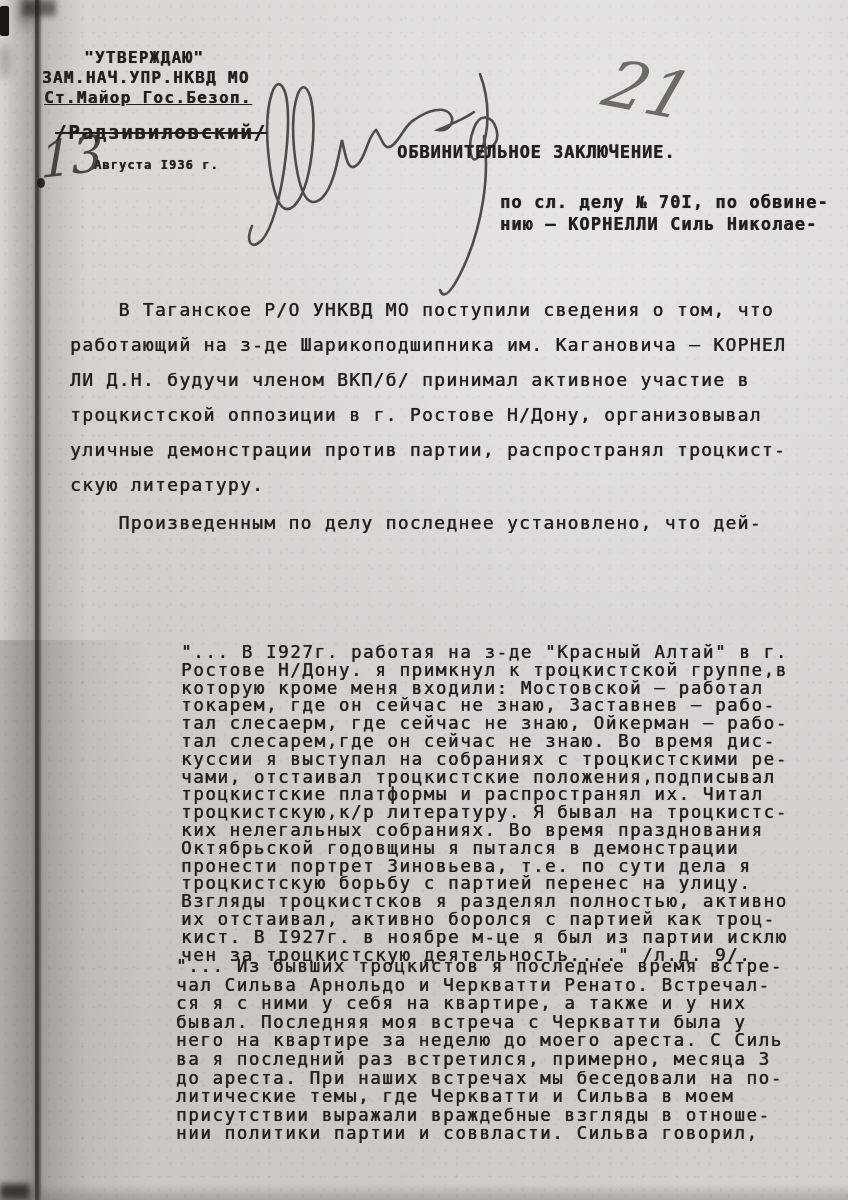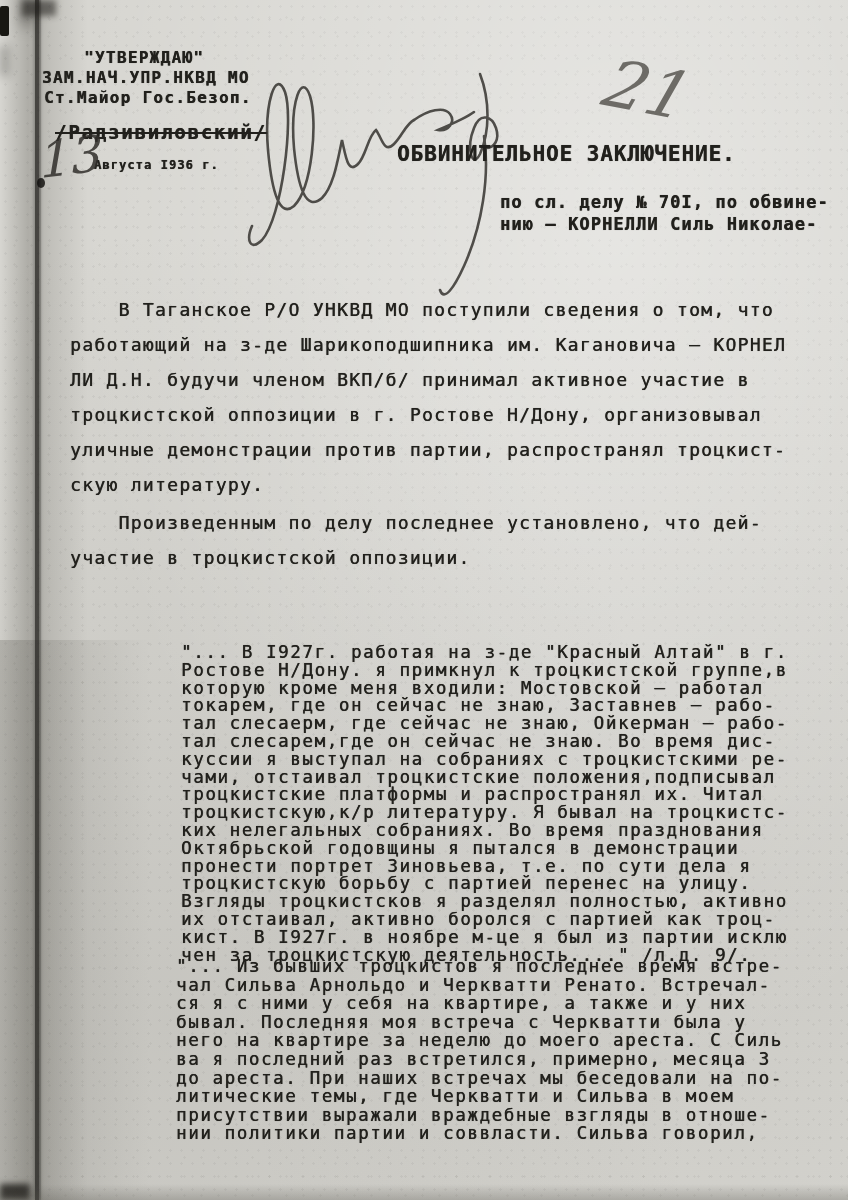--- a/index.html
+++ b/index.html
@@ -57,21 +57,21 @@
   
   .typed{
     position:absolute;
     color:#21201c;
     white-space:pre;
     text-shadow:0.4px 0 0 rgba(33,32,28,0.8), 0 0 1px rgba(33,32,28,0.35);
   }
   .approval-line{font-size:16px;font-weight:700;letter-spacing:1.3px;}
   .signatory{font-size:19px;font-weight:700;letter-spacing:1.8px;text-decoration:line-through;text-decoration-thickness:2px;}
   .date-line{font-size:12px;font-weight:700;letter-spacing:1.1px;}
-  .doc-title{font-size:21px;font-weight:700;letter-spacing:0.9px;}
+  .doc-title{font-size:17px;font-weight:700;letter-spacing:0.9px;}
   .case-info{font-size:17px;font-weight:700;letter-spacing:1.1px;line-height:21.5px;}
   .body-block{font-size:18px;letter-spacing:1.3px;line-height:35px;}
   .quote-block{font-size:17.5px;letter-spacing:1.6px;}
   .q1{line-height:17.8px;}
   .q2{line-height:18.6px;}
   .tline{white-space:pre;}
   
   .hand-day{
     position:absolute;left:40px;top:128px;
     font-family:"DejaVu Serif", serif;font-style:italic;
@@ -95,39 +95,39 @@
   <div class="left-shade-lower"></div>
   <div class="left-line"></div>
   <div class="corner-top-left"></div>
   <div class="top-smudge"></div>
   <div class="corner-bottom-left"></div>
   <div class="bottom-shade"></div>
   <div class="margin-dot"></div>
 
   <div class="typed approval-line" style="left:84px;top:48px;">"УТВЕРЖДАЮ"</div>
   <div class="typed approval-line" style="left:42px;top:68px;">ЗАМ.НАЧ.УПР.НКВД МО</div>
-  <div class="typed approval-line" style="left:44px;top:88px;">Ст.Майор Гос.Безоп.</div>
+  <div class="typed approval-line" style="left:44px;top:88px;text-decoration:underline;">Ст.Майор Гос.Безоп.</div>
   <div class="typed signatory" style="left:55px;top:121px;">/Радзивиловский/</div>
   <div class="typed date-line" style="left:94px;top:158px;">Августа I936 г.</div>
   <div class="hand-day">13</div>
 
   <svg class="signature-svg" width="300" height="260" viewBox="0 0 300 260">
     <g fill="none" stroke="#2f2d29" stroke-width="2.6" stroke-linecap="round" opacity="0.82">
       <path d="M14,160 C8,174 12,186 24,174 C44,152 56,52 47,26 C38,2 26,36 30,84 C34,128 42,152 56,140 C74,122 80,56 72,30 C64,6 52,34 56,82 C60,122 68,146 84,132 C96,120 100,92 104,74 C108,92 110,108 120,98 C128,90 130,70 138,64 C144,72 146,88 156,78 C164,70 168,58 176,54"></path>
       <path d="M176,54 C190,44 206,40 212,48 C218,56 210,66 200,64 C214,58 228,52 236,46"></path>
       <path d="M242,8 C252,34 252,66 242,88 C234,104 228,82 236,62 C242,46 254,50 258,62 C262,74 256,82 248,82"></path>
       <path d="M246,70 C252,110 244,160 226,200 C216,222 206,236 202,224"></path>
     </g>
   </svg>
 
   <div class="hand-page-number">21</div>
 
   <div class="typed doc-title" style="left:397px;top:142px;">ОБВИНИТЕЛЬНОЕ ЗАКЛЮЧЕНИЕ.</div>
 
   <div class="typed case-info" style="left:500px;top:192px;"><div class="tline">по сл. делу № 70I, по обвине-</div><div class="tline">нию – КОРНЕЛЛИ Силь Николае-</div></div>
 
   <div class="typed body-block" style="left:70px;top:292px;"><div class="tline">    В Таганское Р/О УНКВД МО поступили сведения о том, что</div><div class="tline">работающий на з-де Шарикоподшипника им. Кагановича – КОРНЕЛ</div><div class="tline">ЛИ Д.Н. будучи членом ВКП/б/ принимал активное участие в</div><div class="tline">троцкистской оппозиции в г. Ростове Н/Дону, организовывал</div><div class="tline">уличные демонстрации против партии, распространял троцкист-</div><div class="tline">скую литературу.</div></div>
-  <div class="typed body-block" style="left:70px;top:505px;"><div class="tline">    Произведенным по делу последнее установлено, что дей-</div><div class="tline">участие в троцкистской оппозиции.</div></div>
+  <div class="typed body-block" style="left:70px;top:505px;"><div class="tline">    Произведенным по делу последнее установлено, что дей-</div></div>
 
   <div class="typed quote-block q1" style="left:181px;top:644px;"><div class="tline">"... В I927г. работая на з-де "Красный Алтай" в г.</div><div class="tline">Ростове Н/Дону. я примкнул к троцкистской группе,в</div><div class="tline">которую кроме меня входили: Мостовской – работал</div><div class="tline">токарем, где он сейчас не знаю, Заставнев – рабо-</div><div class="tline">тал слесаерм, где сейчас не знаю, Ойкерман – рабо-</div><div class="tline">тал слесарем,где он сейчас не знаю. Во время дис-</div><div class="tline">куссии я выступал на собраниях с троцкистскими ре-</div><div class="tline">чами, отстаивал троцкистские положения,подписывал</div><div class="tline">троцкистские платформы и распространял их. Читал</div><div class="tline">троцкистскую,к/р литературу. Я бывал на троцкистс-</div><div class="tline">ких нелегальных собраниях. Во время празднования</div><div class="tline">Октябрьской годовщины я пытался в демонстрации</div><div class="tline">пронести портрет Зиновьева, т.е. по сути дела я</div><div class="tline">троцкистскую борьбу с партией перенес на улицу.</div><div class="tline">Взгляды троцкистсков я разделял полностью, активно</div><div class="tline">их отстаивал, активно боролся с партией как троц-</div><div class="tline">кист. В I927г. в ноябре м-це я был из партии исклю</div><div class="tline">чен за троцкистскую деятельность...." /л.д. 9/.</div></div>
   <div class="typed quote-block q2" style="left:176px;top:957px;"><div class="tline">"... Из бывших троцкистов я последнее время встре-</div><div class="tline">чал Сильва Арнольдо и Черкватти Ренато. Встречал-</div><div class="tline">ся я с ними у себя на квартире, а также и у них</div><div class="tline">бывал. Последняя моя встреча с Черкватти была у</div><div class="tline">него на квартире за неделю до моего ареста. С Силь</div><div class="tline">ва я последний раз встретился, примерно, месяца З</div><div class="tline">до ареста. При наших встречах мы беседовали на по-</div><div class="tline">литические темы, где Черкватти и Сильва в моем</div><div class="tline">присутствии выражали враждебные взгляды в отноше-</div><div class="tline">нии политики партии и соввласти. Сильва говорил,</div></div>
 
 </div>
 
 </body></html>

